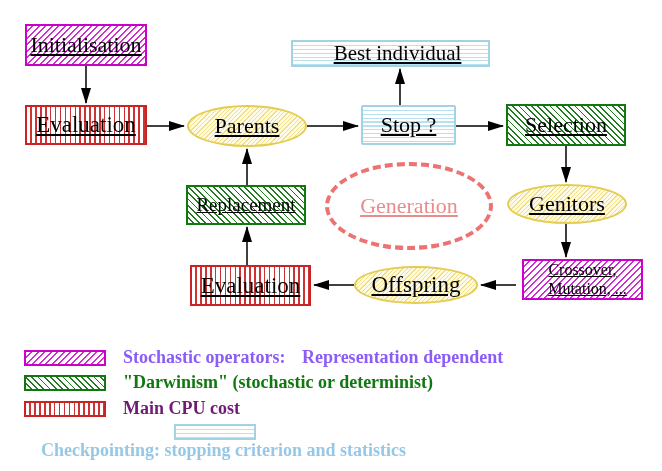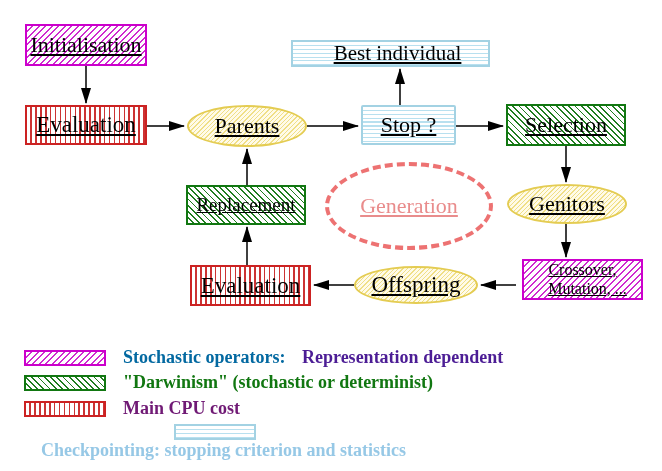--- a/index.html
+++ b/index.html
@@ -61,22 +61,22 @@
 
   
   #arrows { position:absolute; left:0; top:0; width:662px; height:471px; pointer-events:none; }
   #arrows line { stroke:#000; stroke-width:1.5; }
 
   
   .legend-row { position:absolute; left:24px; display:flex; align-items:center; }
   .legend-swatch { width:82px; height:16px; box-sizing:border-box; flex:0 0 auto; }
   .legend-label { margin-left:17px; font-weight:bold; font-size:18px; white-space:nowrap; }
   #lrow1 { top:347px; } #lrow2 { top:372px; } #lrow3 { top:398px; } #lrow4 { top:424px;flex-direction:column; }
-  .t-magenta { color:#0369a1; }
-  .t-gold    { color:#4c1d95; margin-left:12px; }
+  .t-magenta { color:#8b5cf6; }
+  .t-gold    { color:#8b5cf6; margin-left:12px; }
   .t-green   { color:#117711; }
   .t-red     { color:#701a75; }
   .t-cyan    { color:#96c8e6; }
 </style>
 </head>
 <body>
 
 <div id="canvas">
 
   <svg id="arrows">

